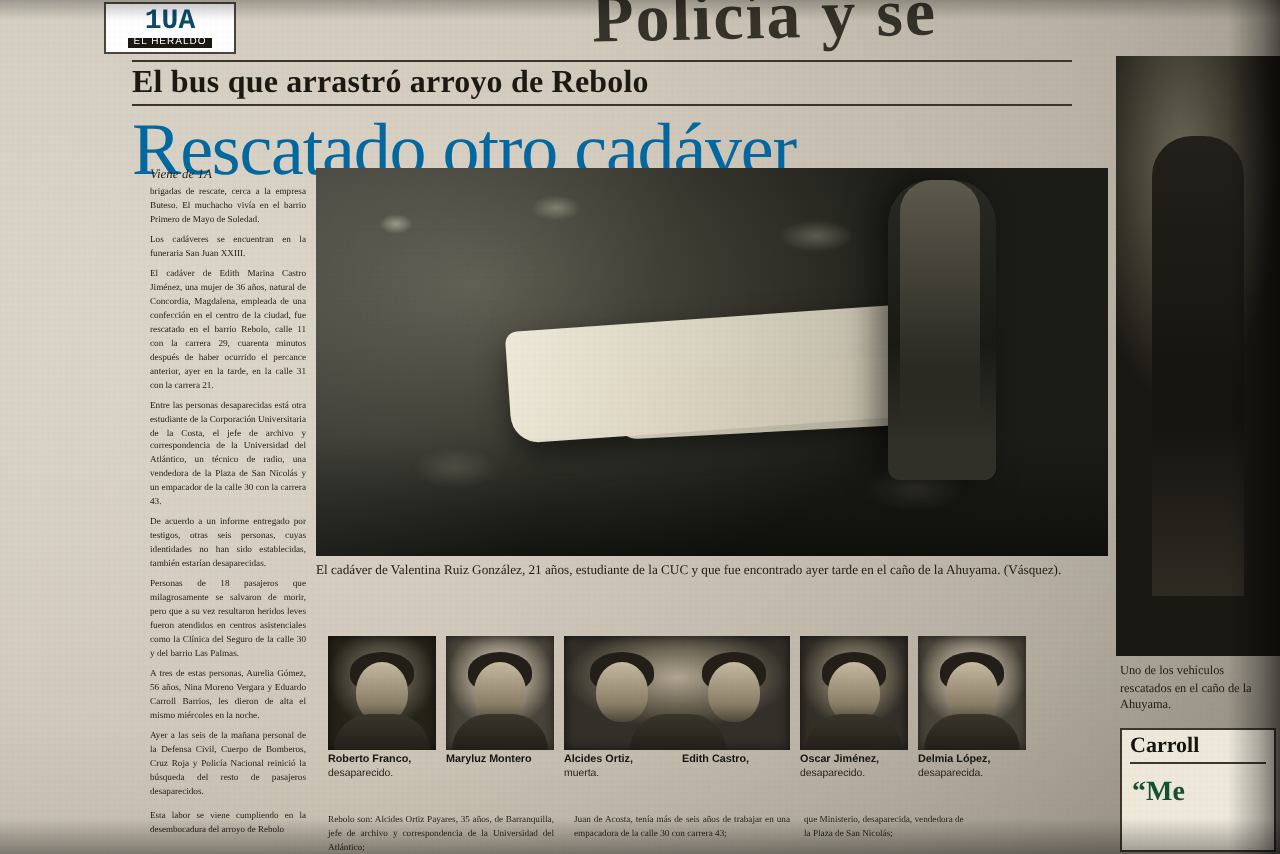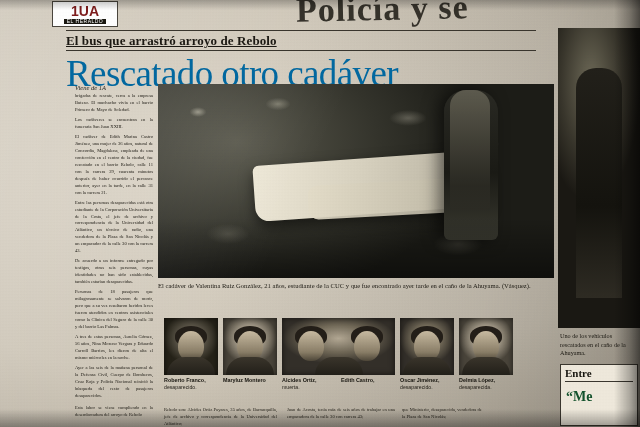--- a/index.html
+++ b/index.html
@@ -66,25 +66,25 @@
     position: absolute;
     left: 52px; top: 1px;
     width: 64px; height: 24px;
     background: #ffffff;
     border: 1px solid #4a463e;
     display: flex; flex-direction: column;
     align-items: center; justify-content: center;
     line-height: 1;
   }
   #masthead .big {
-    font-family: Liberation Sans, sans-serif;
+    font-family: Liberation Mono, monospace;
     font-weight: bold;
     font-size: 14px;
     letter-spacing: 0px;
-    color: #7f1d1d;
+    color: #0c4a6e;
   }
   #masthead .small {
     font-family: "Liberation Sans", sans-serif;
     font-size: 5px;
     letter-spacing: .5px;
     color: #1b1912;
     background: #1b1912;
     color: #fff;
     padding: 0 3px;
     margin-top: 1px;
@@ -108,25 +108,24 @@
     position: absolute;
     left: 66px; top: 28px;
     width: 488px;
   }
   #kicker-rule-top {
     width: 470px; height: 1px; background: #3a362e; margin: 2px 0 0 0;
   }
   #kicker {
     font-family: "Liberation Serif", serif;
     font-weight: bold;
-    font-size: 13px;
+    font-size: 16px;
     color: #1d1a14;
     padding: 2px 0 1px 0;
     letter-spacing: .1px;
-    text-decoration: underline;
   }
   #kicker-rule-bottom {
     width: 470px; height: 1px; background: #3a362e;
   }
   #headline {
     font-family: "Liberation Serif", serif;
     font-weight: normal;
     font-size: 37px;
     line-height: 1;
     letter-spacing: -0.6px;
@@ -524,21 +523,21 @@
   <div id="footnote-mid">Rebolo son: Alcides Ortiz Payares, 35 años, de Barranquilla, jefe de archivo y correspondencia de la Universidad del Atlántico;</div>
   <div id="footnote-mid2">Juan de Acosta, tenía más de seis años de trabajar en una empacadora de la calle 30 con carrera 43;</div>
   <div id="footnote-right">que Ministerio, desaparecida, vendedora de la Plaza de San Nicolás;</div>
 
   <div id="right-col">
     <div id="right-photo">
       <div class="figure"></div>
     </div>
     <div id="right-caption">Uno de los vehículos rescatados en el caño de la Ahuyama.</div>
     <div id="relato-box">
-      <div class="label">Entre</div>
+      <div class="label">Carroll</div>
       <div class="rule"></div>
       <div class="quote">“Me</div>
     </div>
   </div>
 
   <div id="grain"></div>
   <div id="curl-right"></div>
   <div id="curl-bottom"></div>
   <div id="curl-top"></div>
 </div>

